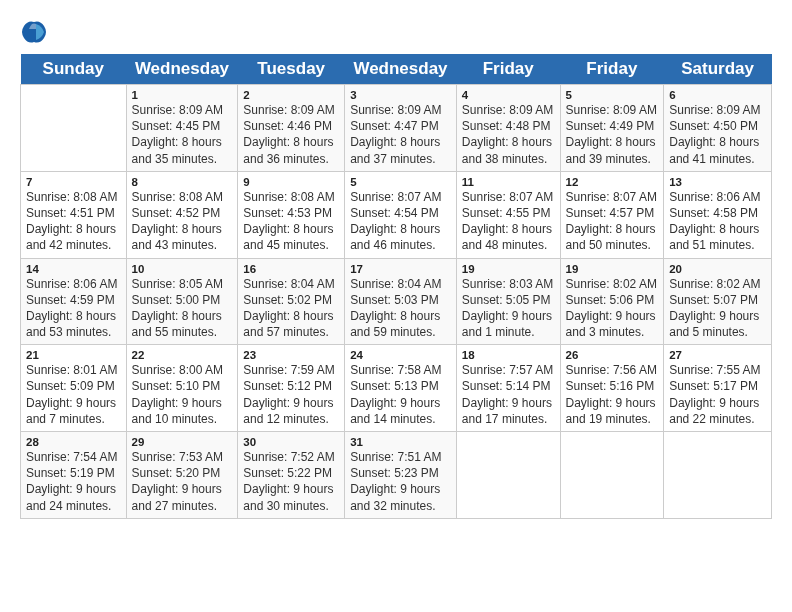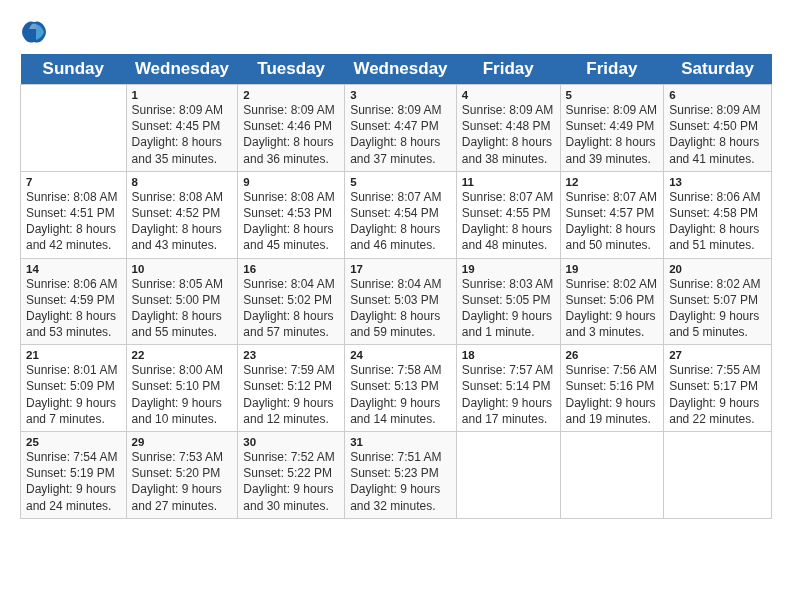--- a/index.html
+++ b/index.html
@@ -248,21 +248,21 @@
             <span class="day-num">26</span>
             <div class="day-info">Sunrise: 7:56 AM<br>Sunset: 5:16 PM<br>Daylight: 9 hours<br>and 19 minutes.</div>
           </td>
           <td>
             <span class="day-num">27</span>
             <div class="day-info">Sunrise: 7:55 AM<br>Sunset: 5:17 PM<br>Daylight: 9 hours<br>and 22 minutes.</div>
           </td>
         </tr>
         <tr>
           <td>
-            <span class="day-num">25</span>
+            <span class="day-num">28</span>
             <div class="day-info">Sunrise: 7:54 AM<br>Sunset: 5:19 PM<br>Daylight: 9 hours<br>and 24 minutes.</div>
           </td>
           <td>
             <span class="day-num">29</span>
             <div class="day-info">Sunrise: 7:53 AM<br>Sunset: 5:20 PM<br>Daylight: 9 hours<br>and 27 minutes.</div>
           </td>
           <td>
             <span class="day-num">30</span>
             <div class="day-info">Sunrise: 7:52 AM<br>Sunset: 5:22 PM<br>Daylight: 9 hours<br>and 30 minutes.</div>
           </td>

